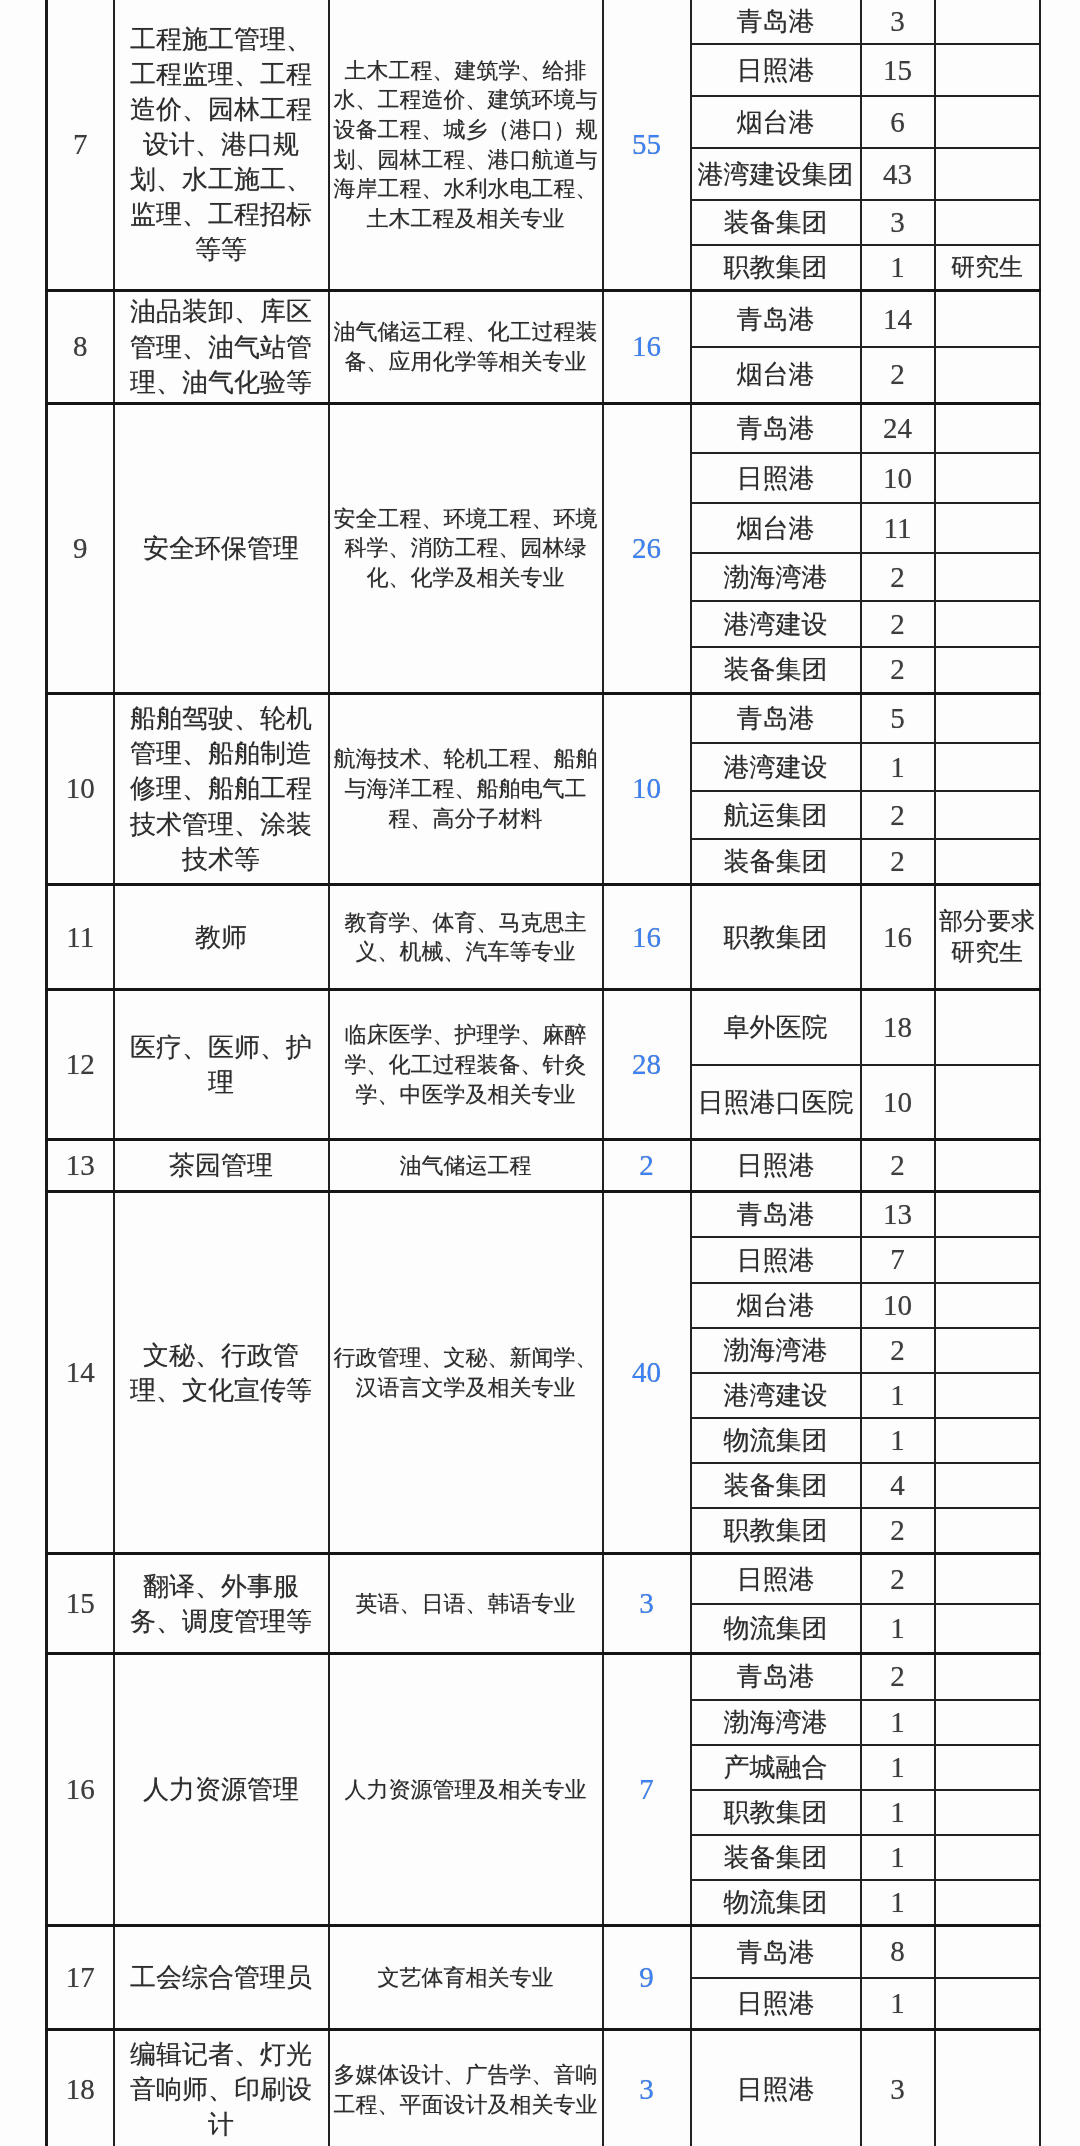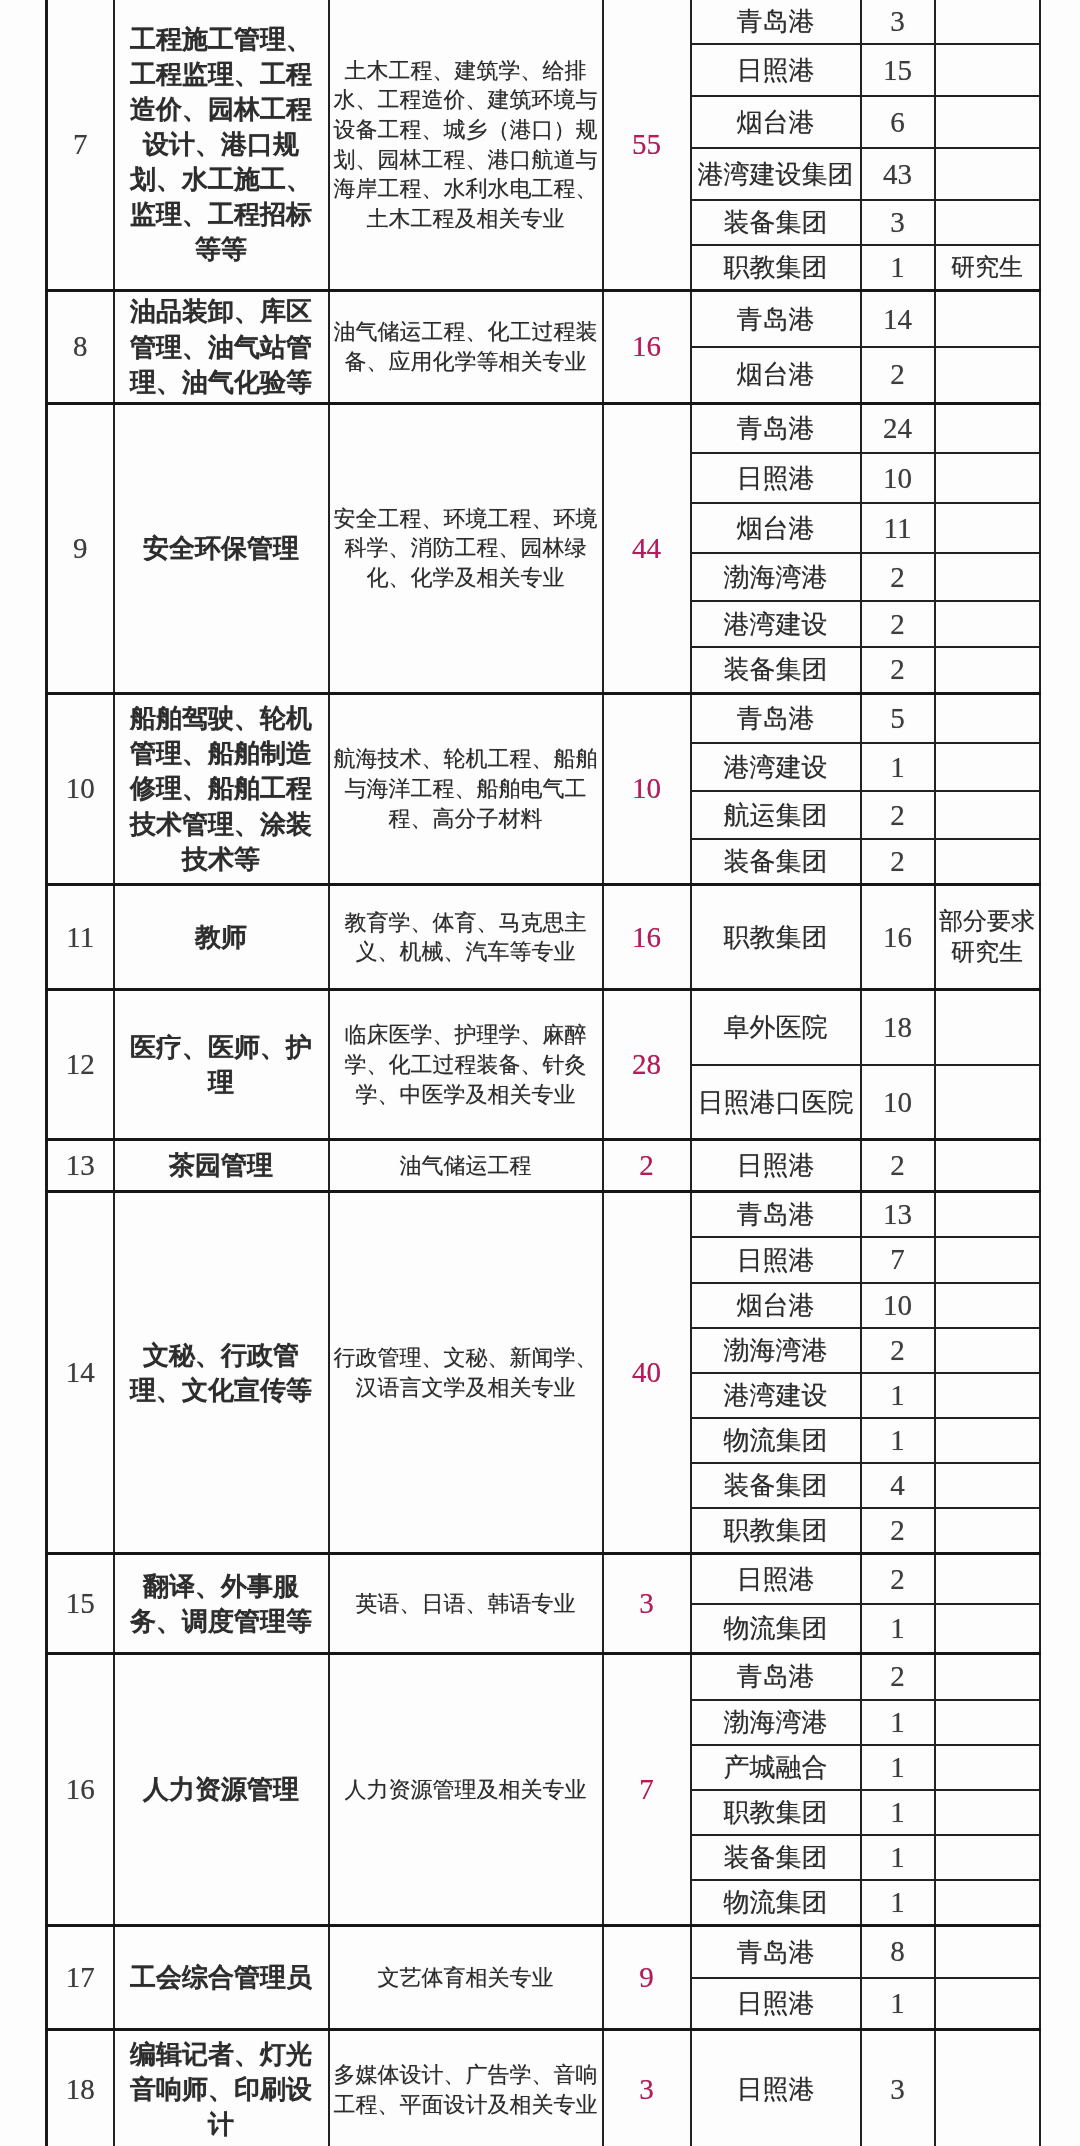--- a/index.html
+++ b/index.html
@@ -37,23 +37,23 @@
     vertical-align: middle;
     padding: 2px 4px;
     font-size: 27px;
     line-height: 1.35;
     box-sizing: border-box;
     overflow: hidden;
   }
   tr.major-first td { border-top: 3px solid #161616; }
   tr.table-top td { border-top: 0; }
   td.c-no    { font-size: 29px; color: #3d3d3d; }
-  td.c-job   { font-size: 26px; font-weight: bold; }
+  td.c-job   { font-size: 26px; }
   td.c-majors{ font-size: 22px; }
-  td.c-total { font-size: 29px; color: #be185d; }
+  td.c-total { font-size: 29px; color: #3b82f6; }
   td.c-unit  { font-size: 26px; }
   td.c-count { font-size: 29px; color: #3d3d3d; }
   td.c-note  { font-size: 24px; line-height: 1.3; padding: 2px 2px; }
 </style>
 </head>
 <body>
 
 <div class="sheet">
   <table class="recruit">
     <colgroup>
@@ -111,21 +111,21 @@
         </tr>
         <tr style="height: 50px;">
           <td class="c-unit">烟台港</td>
           <td class="c-count">2</td>
           <td class="c-note"></td>
         </tr>
         <tr class="major-first" style="height: 50px;">
           <td class="c-no" rowspan="6">9</td>
           <td class="c-job" rowspan="6">安全环保管理</td>
           <td class="c-majors" rowspan="6">安全工程、环境工程、环境科学、消防工程、园林绿化、化学及相关专业</td>
-          <td class="c-total" rowspan="6">44</td>
+          <td class="c-total" rowspan="6">26</td>
           <td class="c-unit">青岛港</td>
           <td class="c-count">24</td>
           <td class="c-note"></td>
         </tr>
         <tr style="height: 50px;">
           <td class="c-unit">日照港</td>
           <td class="c-count">10</td>
           <td class="c-note"></td>
         </tr>
         <tr style="height: 50px;">

